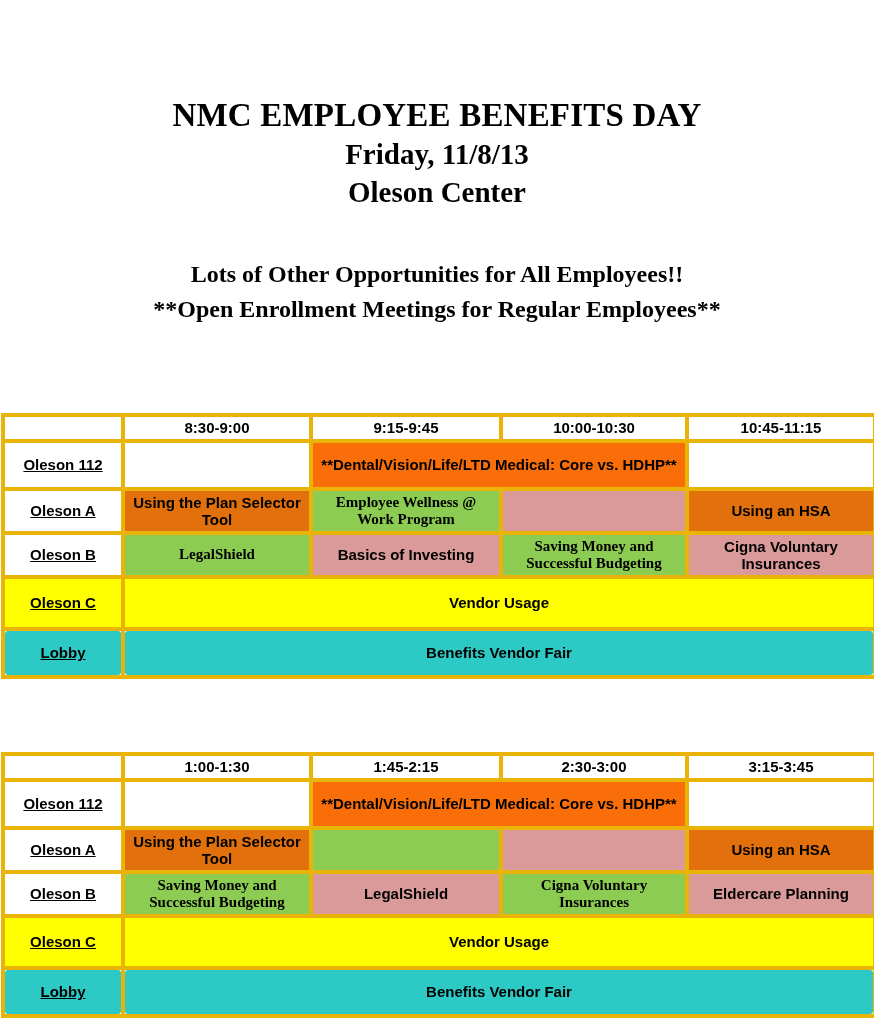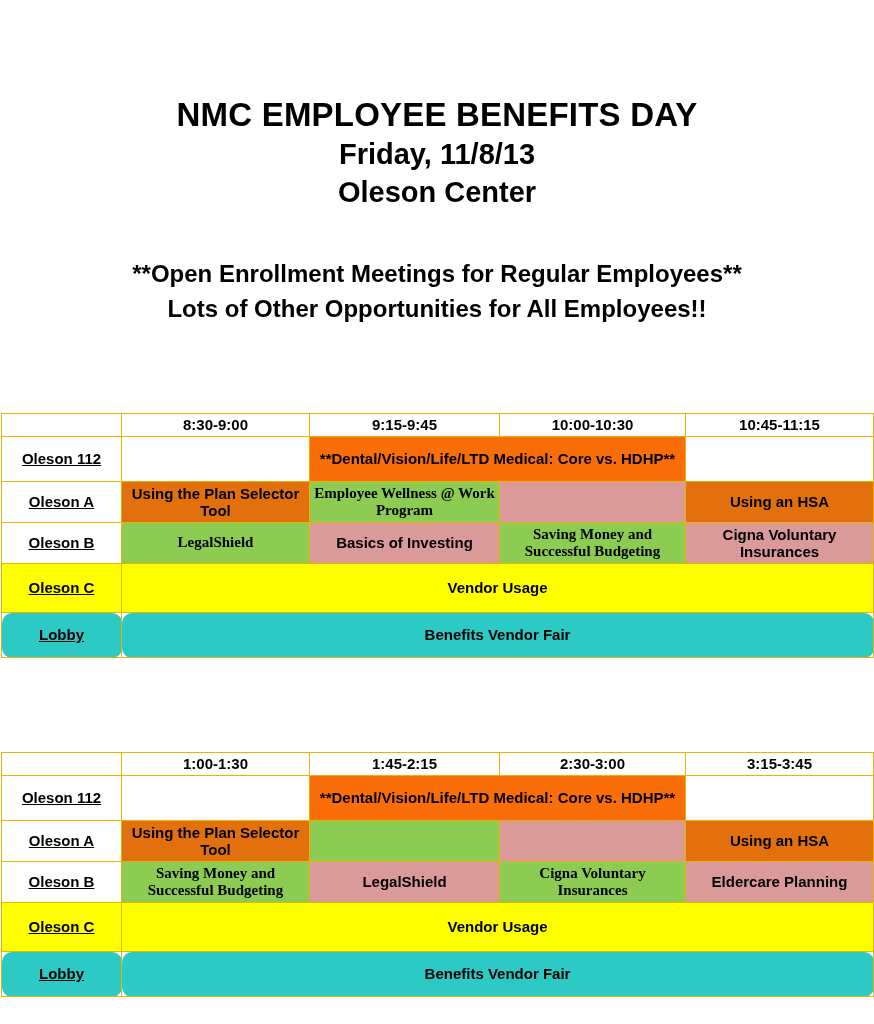--- a/index.html
+++ b/index.html
@@ -14,20 +14,21 @@
     font-family: "Liberation Sans", sans-serif;
     color: #000000;
     overflow: hidden;
     position: relative;
   }
 
   
   .header {
     text-align: center;
     padding-top: 96px;
+    font-family: Liberation Serif, serif;
   }
   .title-main {
     font-size: 33px;
     font-weight: bold;
     letter-spacing: 0.2px;
     line-height: 1.18;
     white-space: nowrap;
   }
   .title-sub {
     font-size: 29px;
@@ -56,21 +57,21 @@
   #schedule-afternoon { top: 752px; }
 
   table.schedule {
     border-collapse: collapse;
     table-layout: fixed;
     width: 872px;
     background: #ffffff;
   }
   table.schedule td,
   table.schedule th {
-    border: 1px solid #eab308;
+    border: 4px solid #eab308;
     padding: 0 3px;
     text-align: center;
     vertical-align: middle;
     font-weight: bold;
     font-size: 15px;
     line-height: 1.16;
     overflow: hidden;
   }
 
   
@@ -105,22 +106,22 @@
 </style>
 </head>
 <body>
 
 <div class="header">
   <div class="title-main">NMC EMPLOYEE BENEFITS DAY</div>
   <div class="title-sub">Friday, 11/8/13</div>
   <div class="title-sub">Oleson Center</div>
 
   <div class="subtitle-block">
+    <div class="subtitle-line">Lots of Other Opportunities for All Employees!!</div>
     <div class="subtitle-line">**Open Enrollment Meetings for Regular Employees**</div>
-    <div class="subtitle-line">Lots of Other Opportunities for All Employees!!</div>
   </div>
 </div>
 
 <div class="schedule-wrap" id="schedule-morning">
     <table class="schedule">
       <colgroup>
         <col class="c-room">
         <col class="c-s1">
         <col class="c-s2">
         <col class="c-s3">

